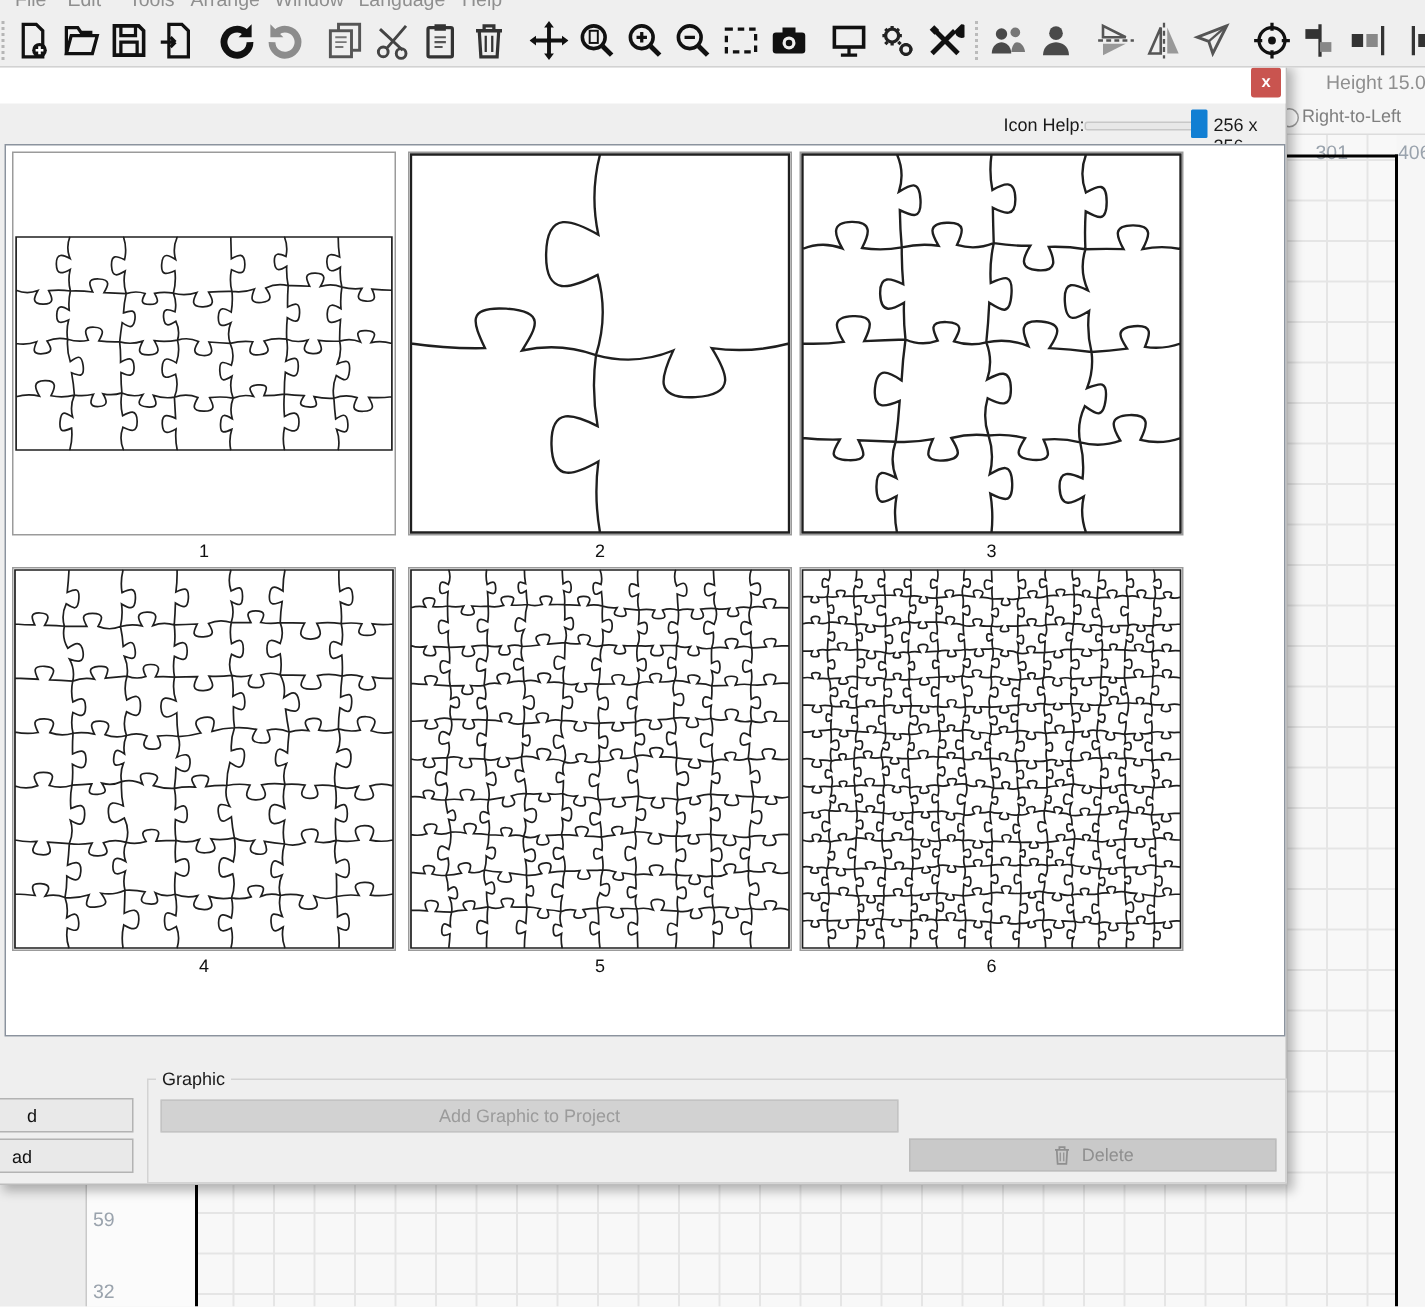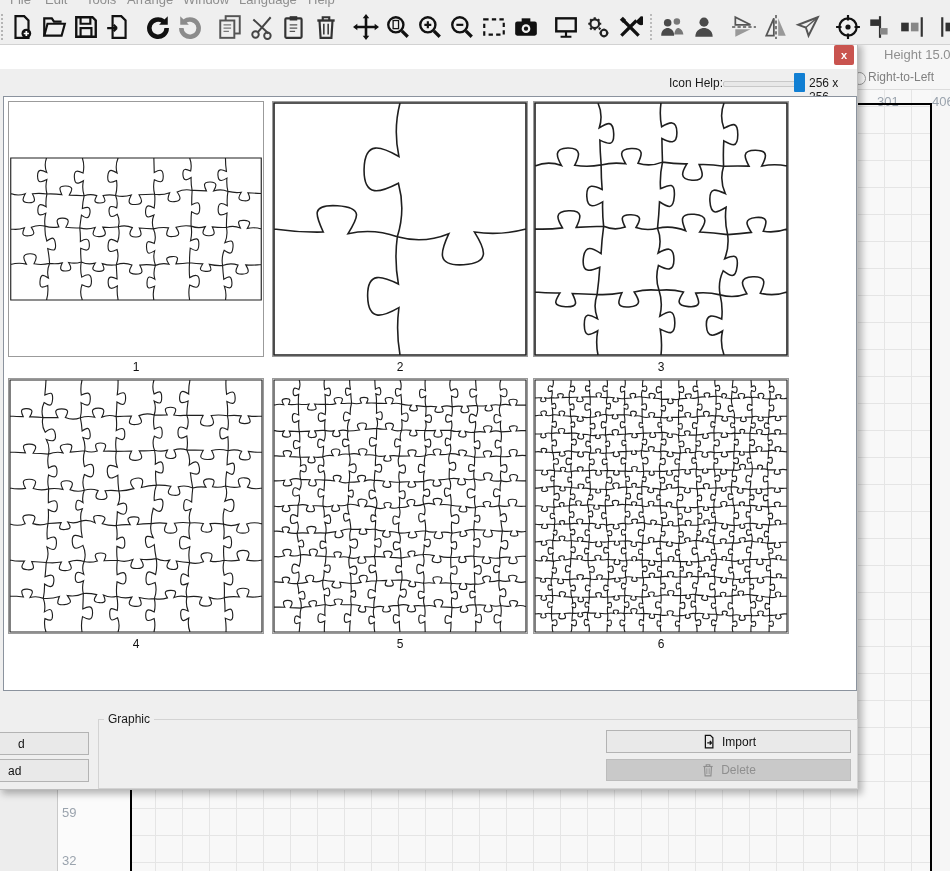--- a/index.html
+++ b/index.html
@@ -417,29 +417,21 @@
       <div class="caption" style="left: 529px; top: 540px;">6</div>
     </div>
 
   <div id="leftbtns">
       <div class="btn cutbtn" style="left: -104px; top: 690px; width: 194px; height: 23px; padding-left: 122px;">d</div>
       <div class="btn cutbtn" style="left: -104px; top: 717px; width: 194px; height: 23px; padding-left: 112px;">ad</div>
     </div>
 
   <div class="groupbox">
     <span class="groupbox-label">Graphic</span>
-    <div class="btn" style="left:507px;top:10px;width:245px;height:23px;">
-      <span class="bicon">
-          <svg viewBox="0 0 24 24" width="15" height="15">
-            <path d="M7 2h8l4 4v16H7z" fill="none" stroke="#111" stroke-width="2"></path>
-            <path d="M10 14h7m0 0-3-3m3 3-3 3" fill="none" stroke="#111" stroke-width="2"></path>
-          </svg>
-        </span>
-      <span>Import</span>
-    </div>
+    <div class="btn disabled" style="left:8px;top:13px;width:492px;height:22px;">Add Graphic to Project</div>
     <div class="btn darker" style="left:507px;top:39px;width:245px;height:22px;">
       <span class="bicon">
           <svg viewBox="0 0 24 24" width="14" height="14">
             <path d="M4 6h16" stroke="#8f8f8f" stroke-width="2"></path>
             <path d="M9 6V3h6v3" fill="none" stroke="#8f8f8f" stroke-width="2"></path>
             <path d="M6 6l1 16h10l1-16" fill="none" stroke="#8f8f8f" stroke-width="2"></path>
             <path d="M10 9v10M14 9v10" stroke="#8f8f8f" stroke-width="1.4"></path>
           </svg>
         </span>
       <span>Delete</span>

